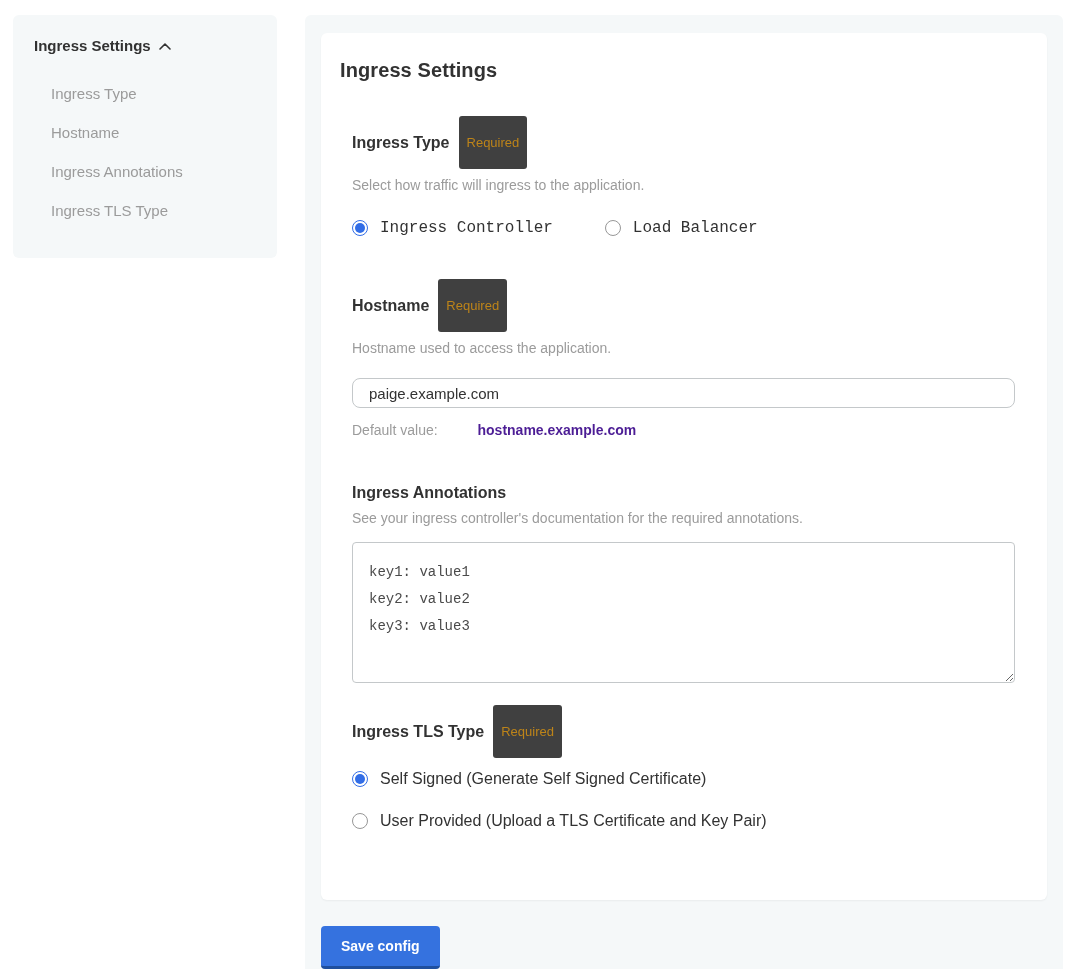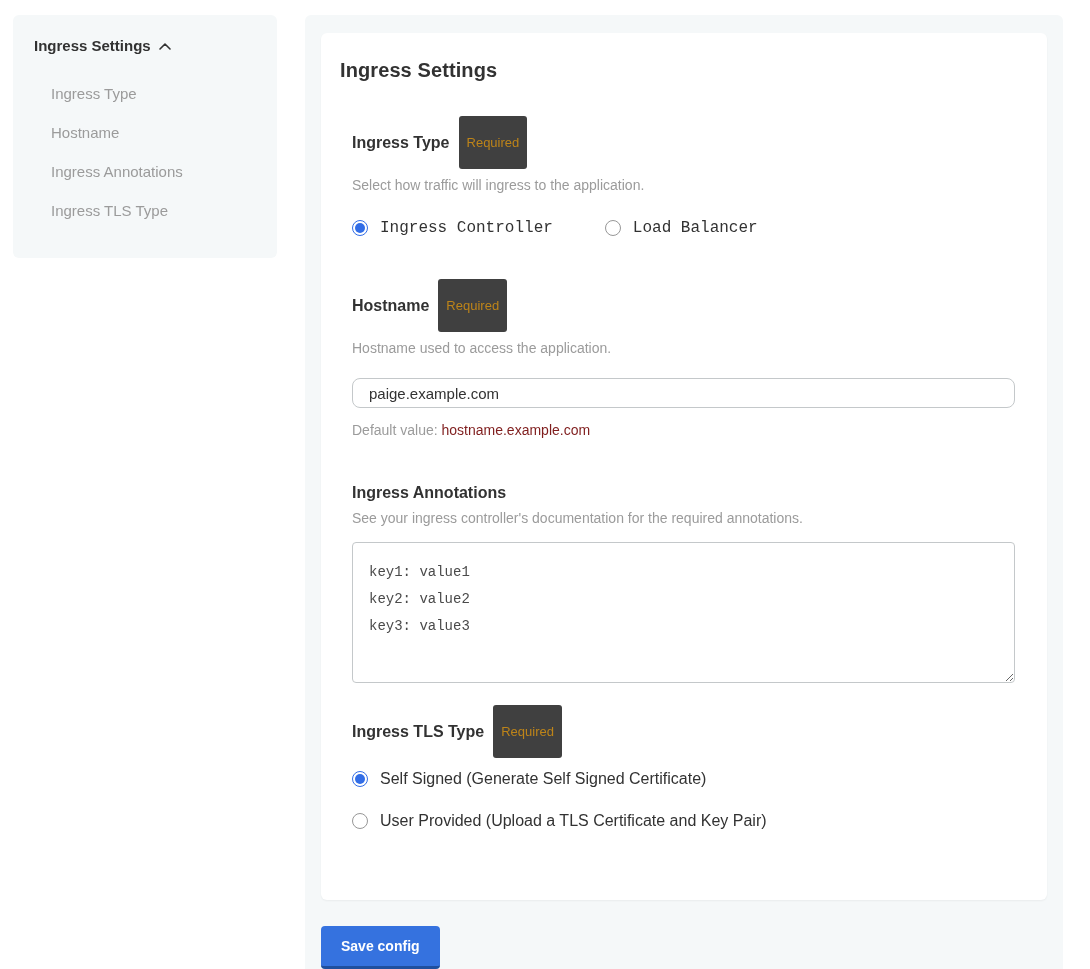--- a/index.html
+++ b/index.html
@@ -149,21 +149,21 @@
     color: #323232;
     font-family: "Liberation Sans", sans-serif;
     outline: none;
     display: block;
   }
   .default-value-row {
     margin-top: 14px;
     font-size: 14px;
     color: #9b9b9b;
   }
-  .default-value-row b { color: #7f1d1d; font-weight: normal; }
+  .default-value-row b { color: #4c1d95; font-weight: bold; margin-left: 36px; }
 
   .textarea-input {
     margin-top: 16px;
     width: 663px;
     height: 141px;
     border: 1px solid #c4c8ca;
     border-radius: 4px;
     padding: 16px 16px;
     font-family: "Liberation Mono", monospace;
     font-size: 14px;

